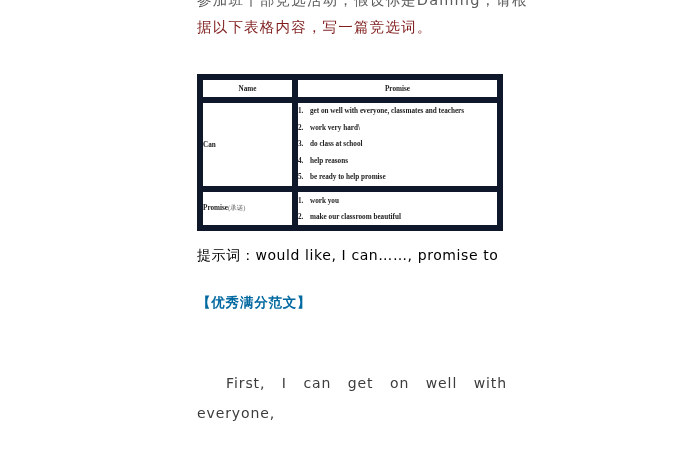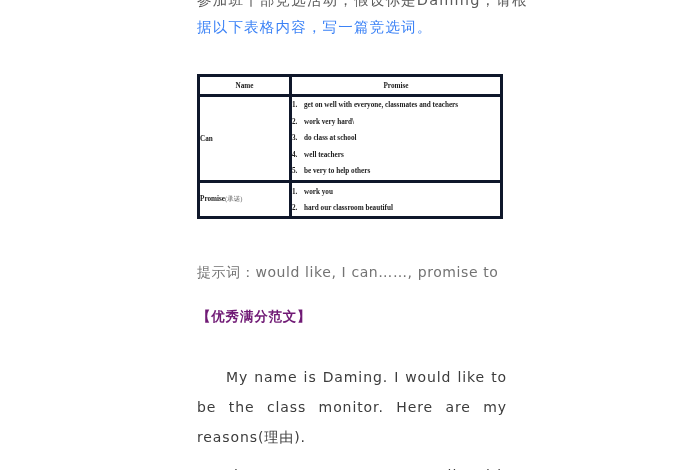--- a/index.html
+++ b/index.html
@@ -19,39 +19,39 @@
       position: absolute;
       left: 0; top: 0;
       width: 700px; height: 470px;
       background: #ffffff;
     }
     .intro-line {
       position: absolute;
       left: 197px;
       font-size: 14.5px;
       letter-spacing: 1.2px;
-      color: #3b82f6;
+      color: #7f1d1d;
       white-space: nowrap;
     }
     .intro-line.l1 { top: -9px; color: #5a5a5a; }
     .intro-line.l2 { top: 18px; }
 
     table.info {
       position: absolute;
       left: 197px;
       top: 74px;
       width: 306px;
       border-collapse: collapse;
       font-family: "Liberation Serif", serif;
       font-weight: bold;
       font-size: 7.2px;
       color: #222;
     }
     table.info th, table.info td {
-      border: 3px solid #0f172a;
+      border: 6px solid #0f172a;
       padding: 0;
     }
     table.info th {
       height: 17px;
       font-weight: bold;
       text-align: center;
     }
     table.info th.c1 { width: 89px; }
     td.rowlabel {
       text-align: left;
@@ -70,32 +70,31 @@
     .row-can td { height: 83px; }
     .row-promise td { height: 33px; }
     .row-promise .item { height: 16px; line-height: 16px; }
     .cn-small { font-weight: normal; font-size: 6.5px; color: #666; }
 
     .hint {
       position: absolute;
       left: 197px;
       top: 247px;
       font-size: 14px;
-      color: #737373;
+      color: #000000;
       letter-spacing: 0.6px;
       white-space: nowrap;
-      margin-top: 17px;
     }
     .section-heading {
       position: absolute;
       left: 197px;
-      top: 308px;
+      top: 294px;
       font-size: 13.5px;
       font-weight: bold;
-      color: #701a75;
+      color: #0369a1;
       letter-spacing: 0.8px;
       white-space: nowrap;
     }
     .essay {
       position: absolute;
       left: 197px;
       top: 362px;
       width: 310px;
       font-size: 14px;
       color: #3c3c3c;
@@ -126,38 +125,37 @@
     </thead>
     <tbody>
       <tr class="row-can">
         <td class="rowlabel">
           <span>Can</span>
         </td>
         <td class="items">
           <div class="item"><span class="num">1.</span><span>get on well with everyone, classmates and teachers</span></div>
           <div class="item"><span class="num">2.</span><span>work very hard\</span></div>
           <div class="item"><span class="num">3.</span><span>do class at school</span></div>
-          <div class="item"><span class="num">4.</span><span>well teachers</span></div>
-          <div class="item"><span class="num">5.</span><span>be very to help others</span></div>
+          <div class="item"><span class="num">4.</span><span>help reasons</span></div>
+          <div class="item"><span class="num">5.</span><span>be ready to help promise</span></div>
         </td>
       </tr>
       <tr class="row-promise">
         <td class="rowlabel">
           <span>Promise</span><span class="cn-small">(承诺)</span>
         </td>
         <td class="items">
           <div class="item"><span class="num">1.</span><span>work you</span></div>
-          <div class="item"><span class="num">2.</span><span>hard our classroom beautiful</span></div>
+          <div class="item"><span class="num">2.</span><span>make our classroom beautiful</span></div>
         </td>
       </tr>
     </tbody>
   </table>
 
   <div class="hint">提示词：would like, I can……, promise to</div>
 
   <div class="section-heading">【优秀满分范文】</div>
 
   <div class="essay">
-    <p class="p1">My name is Daming. I would like to be the class monitor. Here are my reasons(理由).</p>
     <p class="p2">First, I can get on well with everyone,</p>
   </div>
 
 </div>
 
 </body></html>

